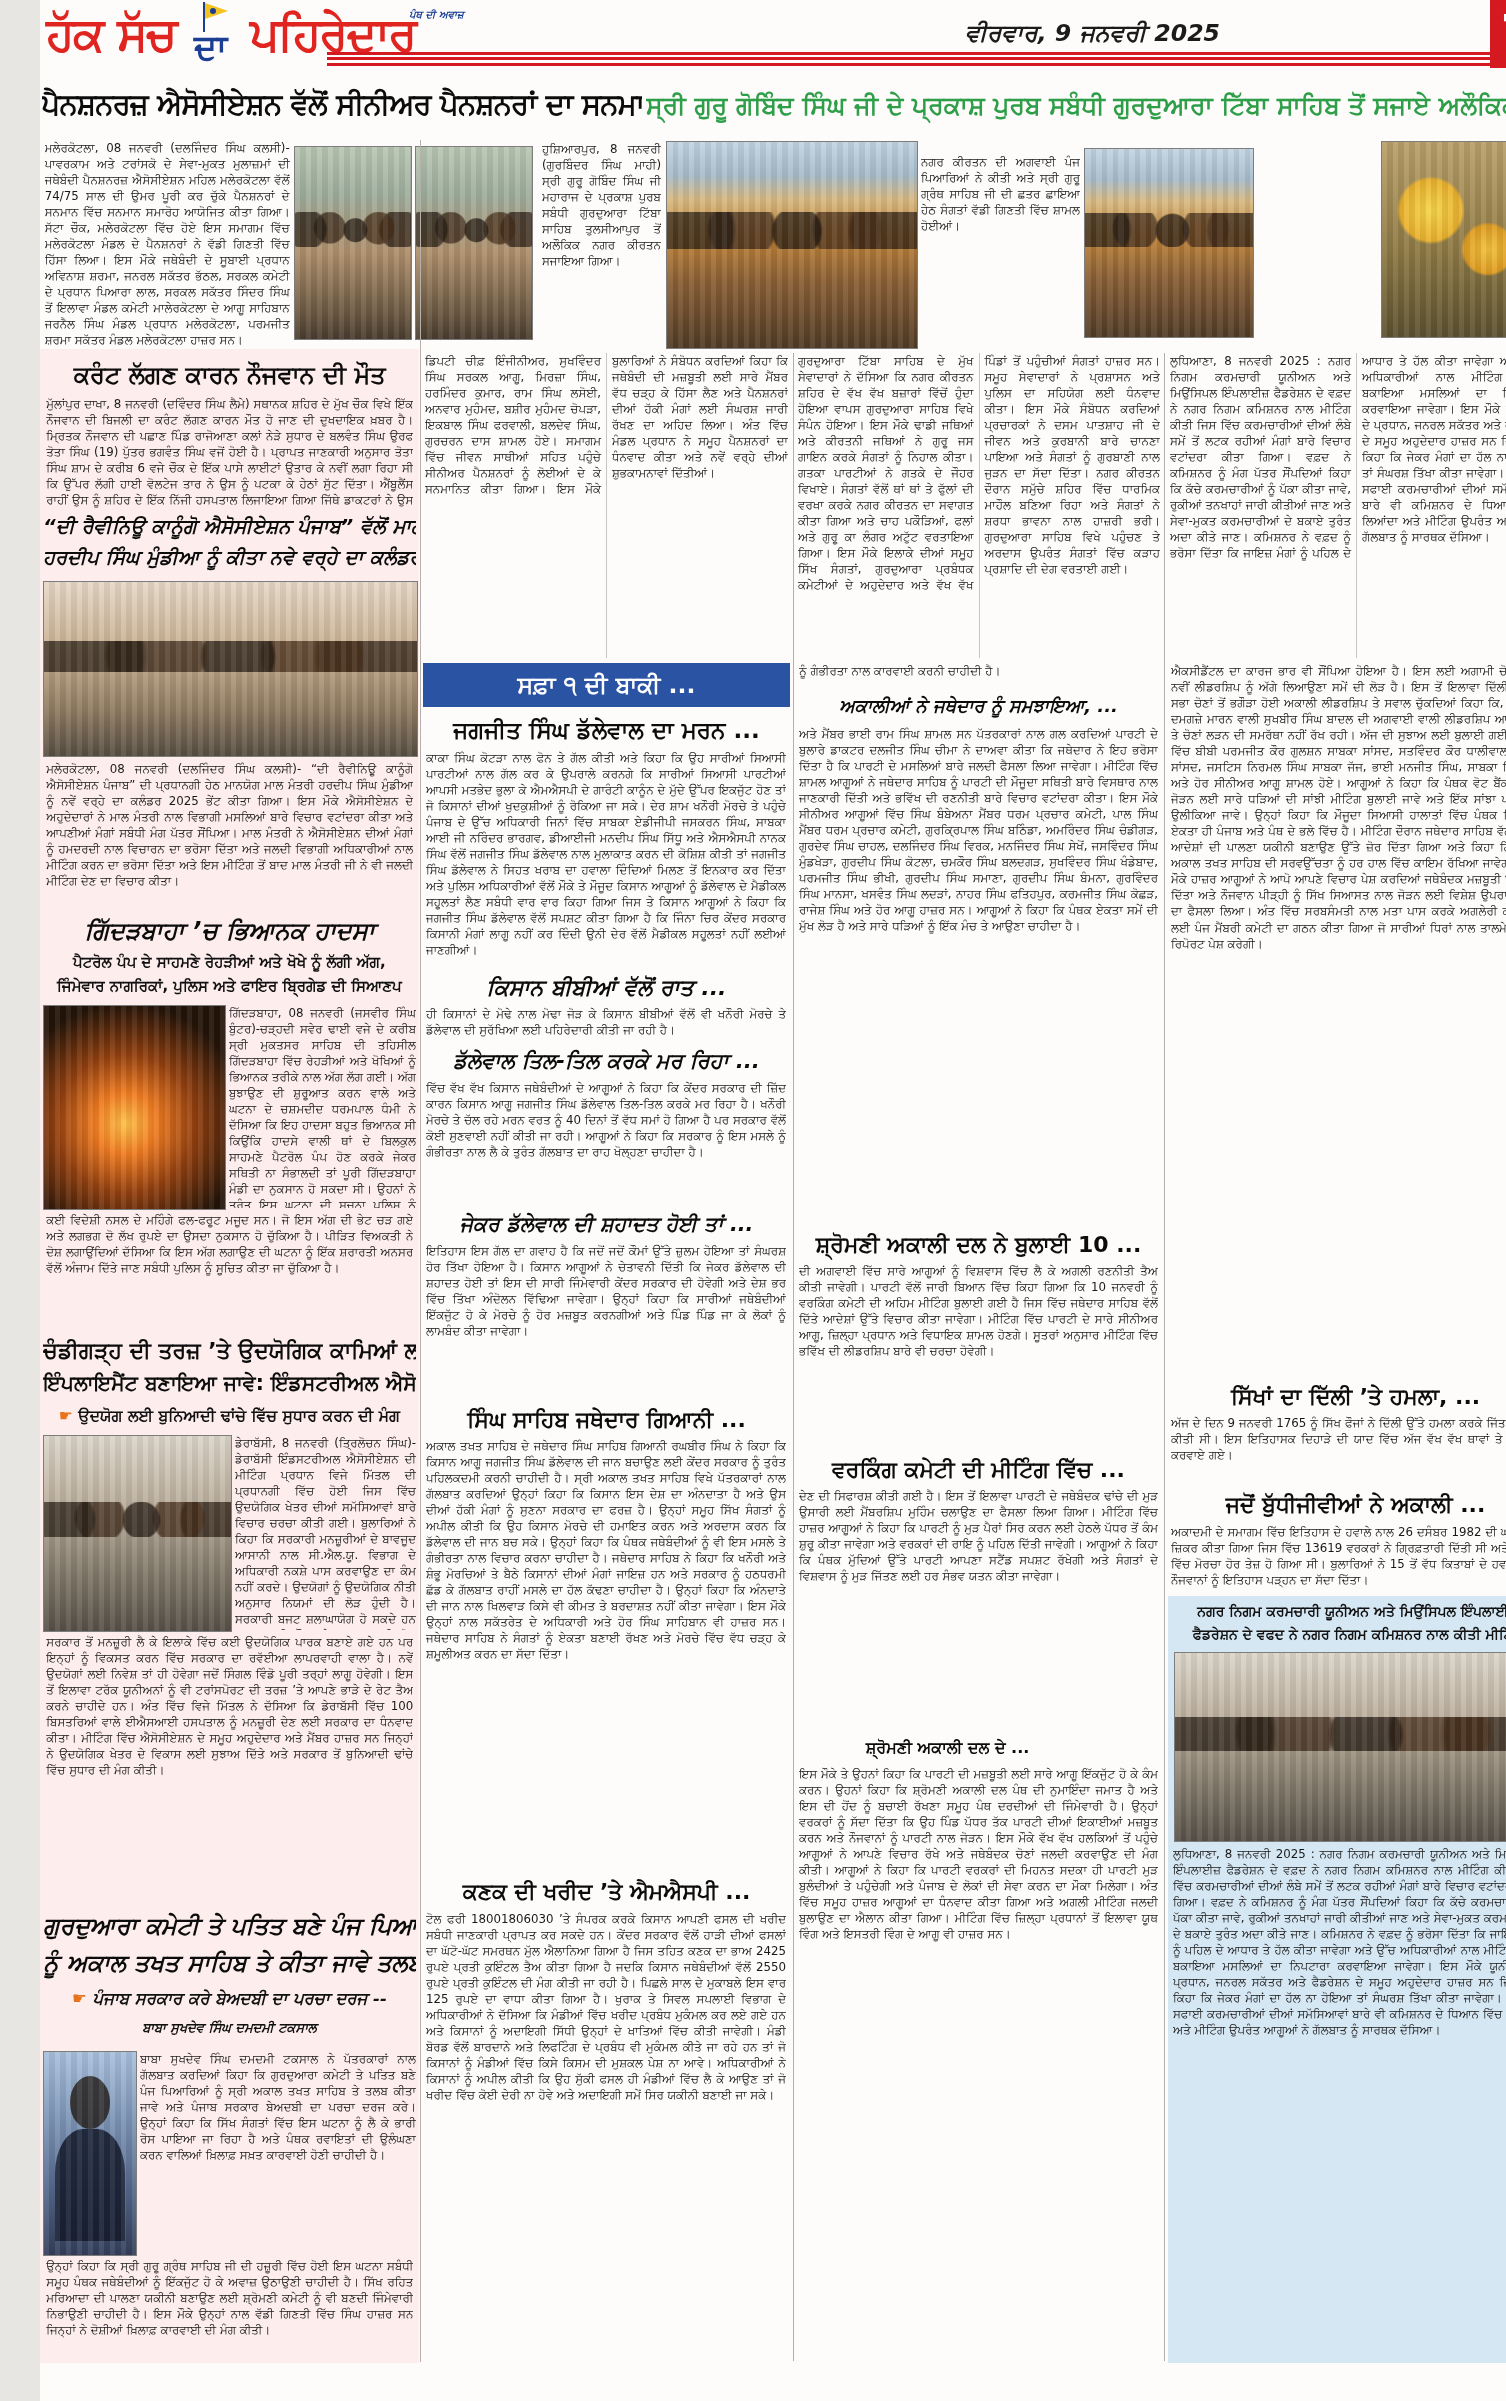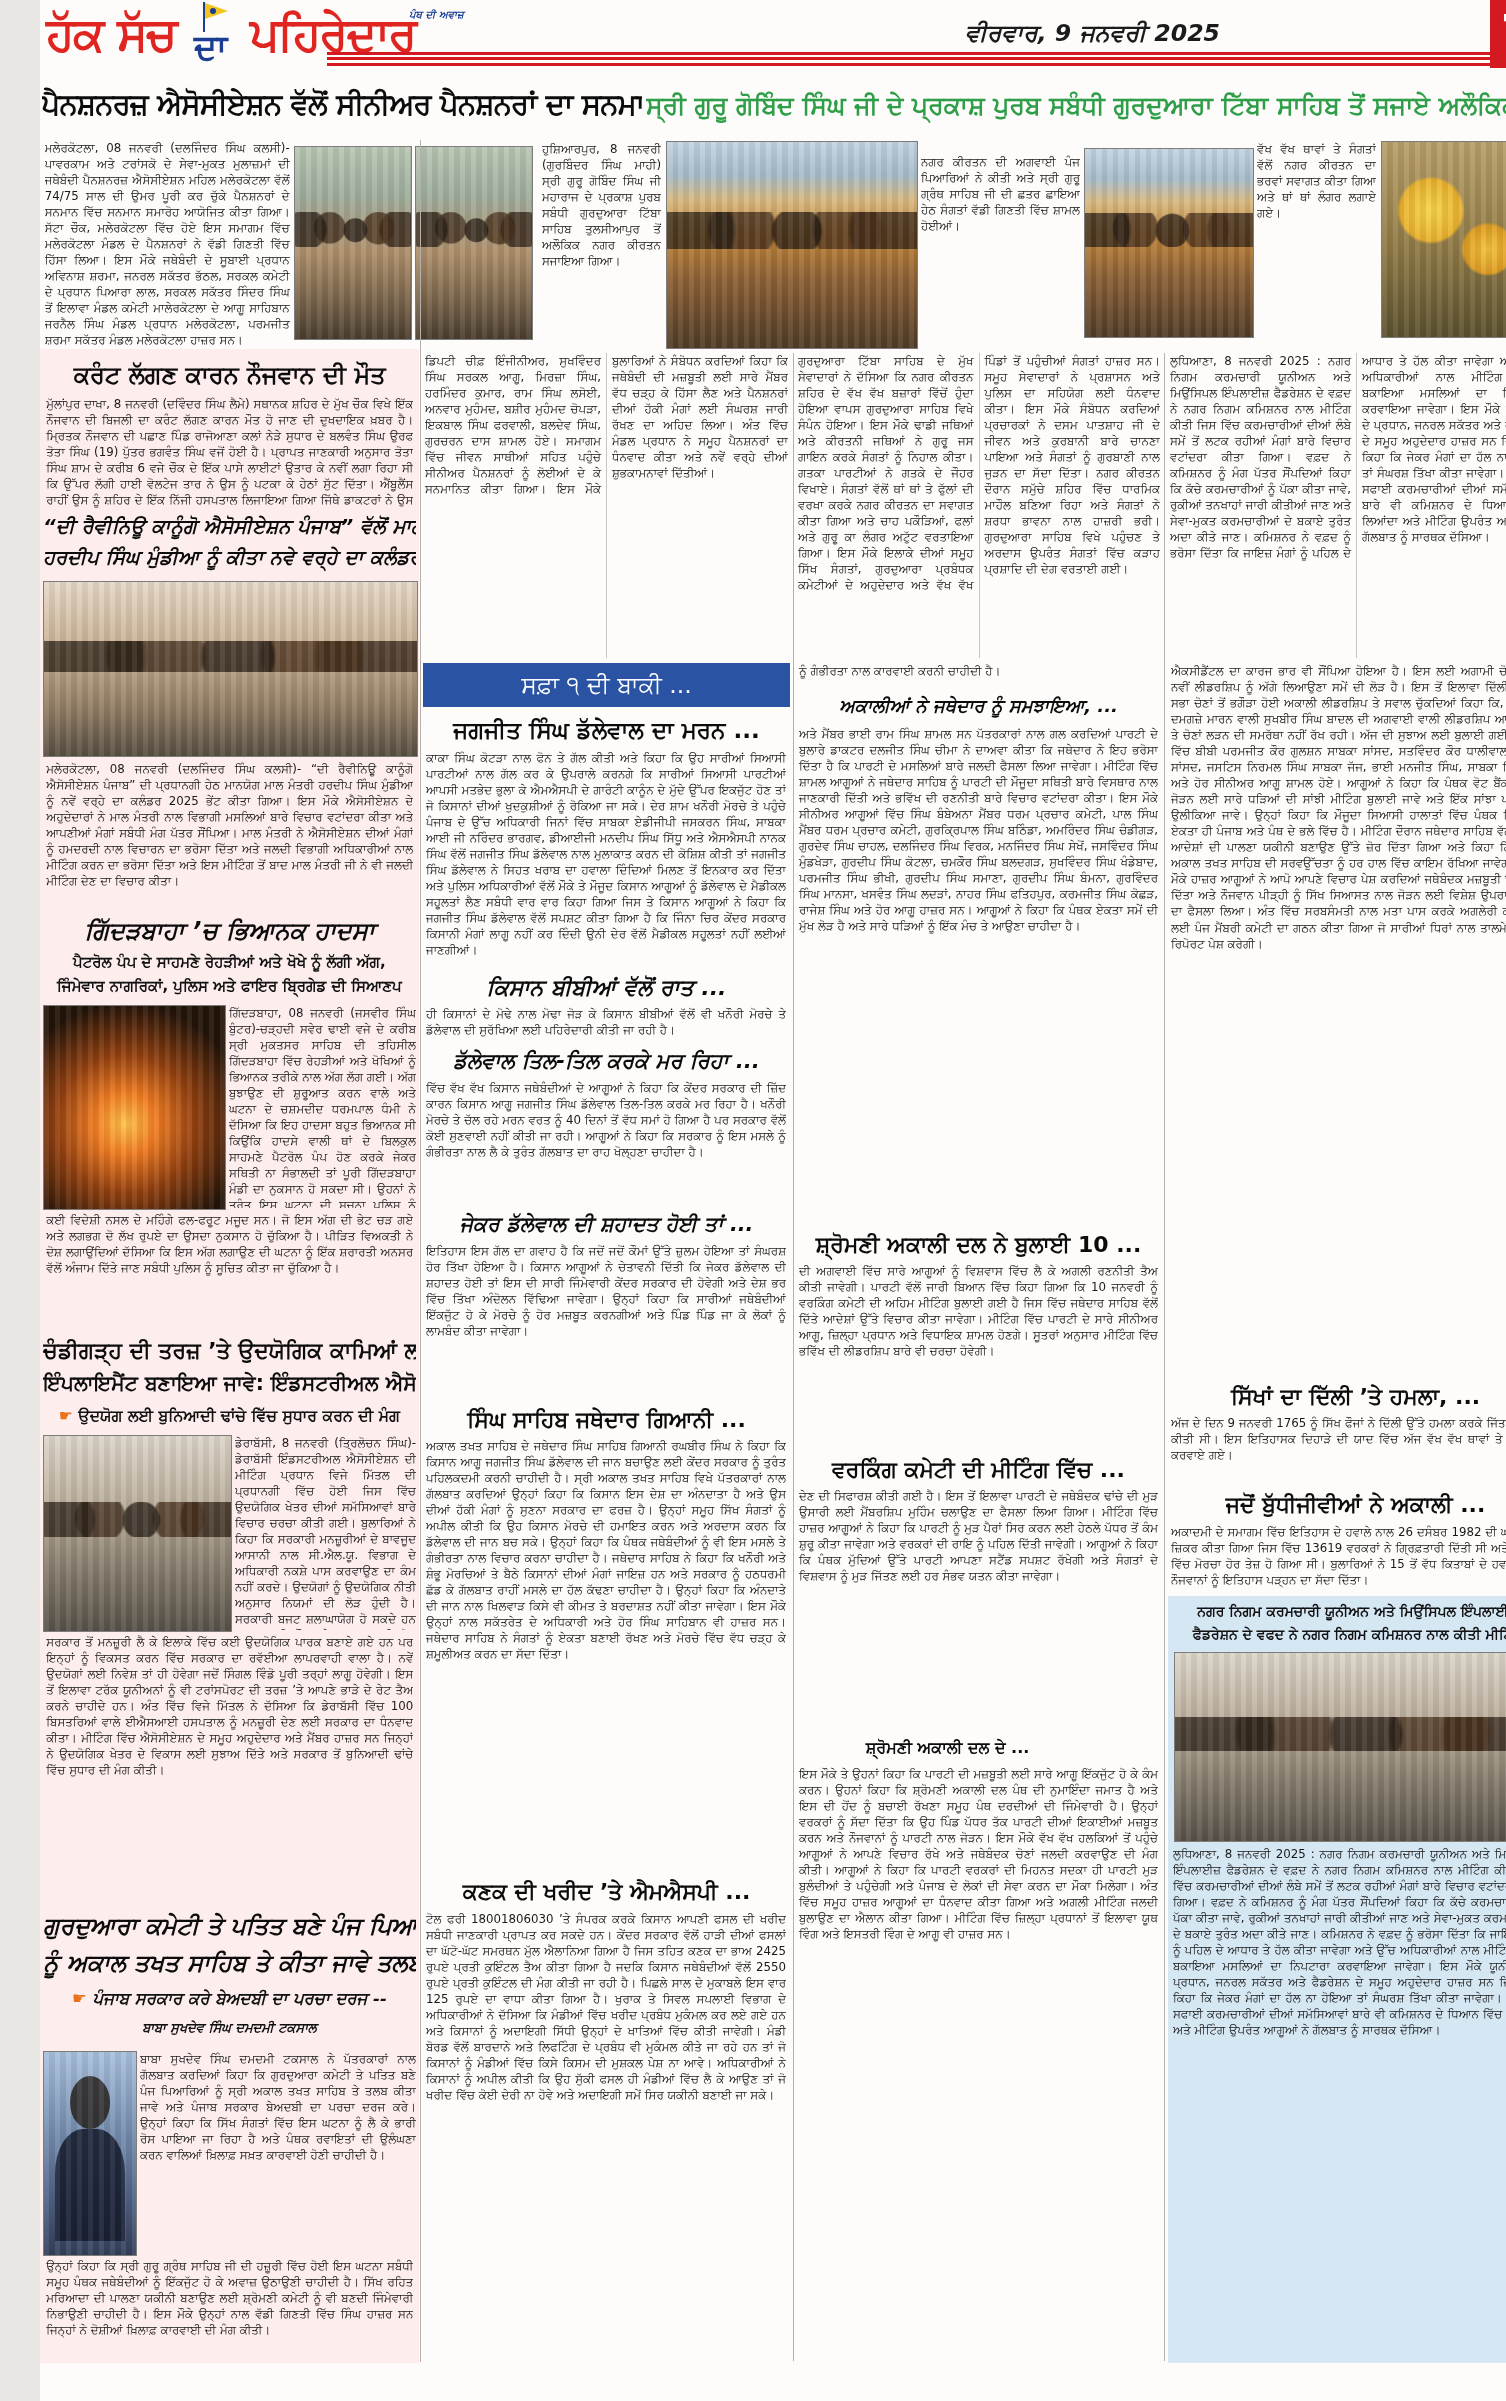--- a/index.html
+++ b/index.html
@@ -21,21 +21,21 @@
                 radial-gradient(circle at 90% 50%,rgba(45,30,20,.75) 18%,transparent 20%);}
   .ph-crowd{background:linear-gradient(180deg,#c3d4e2 0%,#a7bccb 16%,#d8b981 28%,#c08438 46%,#8a5f35 68%,#503b26 100%);}
   .ph-group{background:linear-gradient(180deg,#b9c7b4 0%,#9fae9d 25%,#ae8f6b 55%,#6e5b44 85%,#4a3d2f 100%);}
   .ph-indoor2{background:linear-gradient(180deg,#e6d8c6 0%,#c9b193 38%,#8f7b61 74%,#574e42 100%);}
   .ph-fire{background:radial-gradient(circle at 45% 58%,#ffc14a 0%,#f07c22 20%,#93400f 45%,#241409 78%);}
   .ph-portrait{background:linear-gradient(180deg,#a9c0dd 0%,#7f97b8 32%,#55688c 68%,#343f5a 100%);}
   .ph-meeting{background:linear-gradient(180deg,#dcd5ca 0%,#bcb09e 34%,#837a6b 70%,#575148 100%);}
   .ph-flowers{background:radial-gradient(circle at 30% 35%,#f5d44a 0%,#e9b12e 18%,transparent 20%),
       radial-gradient(circle at 65% 55%,#f2c23c 0%,#de9c22 16%,transparent 18%),
       linear-gradient(180deg,#b9a06a 0%,#8f7a45 55%,#5c5130 100%);}
-  .banner{background:#2a53a3;color:#fff;font-weight:400;text-align:center;}
+  .banner{background:#2a53a3;color:#fff;font-weight:700;text-align:center;}
   .pinkcol{background:#fdeded;}
   .bluebox{background:#d6e7f4;}
   .vline{position:absolute;width:0.8px;background:#b4b0ab;}
   .stripe{position:absolute;height:3.1px;background:#d41920;}
   .pagebox{background:#d41920;color:#fff;font-weight:900;text-align:center;}
   .logo-red{color:#e02521;font-weight:900;letter-spacing:-1.6px;}
   .logo-blue{color:#1b3e93;font-weight:900;}
   .tagline{color:#1b3e93;font-weight:bold;font-style:italic;}
   .green{color:#2f9e48;}
   .cols2{column-count:2;column-gap:11px;column-rule:0.8px solid #c9c5c0;}
@@ -77,21 +77,20 @@
     </div>
 
   <div class="abs bodytxt" style="left:502px;top:141px;width:119px;height:206px;">ਹੁਸ਼ਿਆਰਪੁਰ, 8 ਜਨਵਰੀ (ਗੁਰਬਿੰਦਰ ਸਿੰਘ ਮਾਹੀ) ਸ੍ਰੀ ਗੁਰੂ ਗੋਬਿੰਦ ਸਿੰਘ ਜੀ ਮਹਾਰਾਜ ਦੇ ਪ੍ਰਕਾਸ਼ ਪੁਰਬ ਸਬੰਧੀ ਗੁਰਦੁਆਰਾ ਟਿੱਬਾ ਸਾਹਿਬ ਤੁਲਸੀਆਪੁਰ ਤੋਂ ਅਲੌਕਿਕ ਨਗਰ ਕੀਰਤਨ ਸਜਾਇਆ ਗਿਆ।</div>
   <div class="photo ph-crowd" style="left:626px;top:141px;width:250px;height:206px;">
       <span class="heads"></span>
     </div>
   <div class="abs bodytxt" style="left:881px;top:154px;width:159px;height:206px;">ਨਗਰ ਕੀਰਤਨ ਦੀ ਅਗਵਾਈ ਪੰਜ ਪਿਆਰਿਆਂ ਨੇ ਕੀਤੀ ਅਤੇ ਸ੍ਰੀ ਗੁਰੂ ਗ੍ਰੰਥ ਸਾਹਿਬ ਜੀ ਦੀ ਛਤਰ ਛਾਇਆ ਹੇਠ ਸੰਗਤਾਂ ਵੱਡੀ ਗਿਣਤੀ ਵਿੱਚ ਸ਼ਾਮਲ ਹੋਈਆਂ।</div>
   <div class="photo ph-crowd" style="left:1044px;top:148px;width:168px;height:188px;">
       <span class="heads"></span>
     </div>
-  <div class="abs bodytxt" style="left:1217px;top:141px;width:119px;height:206px;">ਵੱਖ ਵੱਖ ਥਾਵਾਂ ਤੇ ਸੰਗਤਾਂ ਵੱਲੋਂ ਨਗਰ ਕੀਰਤਨ ਦਾ ਭਰਵਾਂ ਸਵਾਗਤ ਕੀਤਾ ਗਿਆ ਅਤੇ ਥਾਂ ਥਾਂ ਲੰਗਰ ਲਗਾਏ ਗਏ।</div>
   <div class="photo ph-flowers" style="left:1341px;top:141px;width:163px;height:195px;"></div>
 
   <div class="abs bodytxt cols2" style="left:385px;top:353px;width:363px;height:305px;">ਡਿਪਟੀ ਚੀਫ਼ ਇੰਜੀਨੀਅਰ, ਸੁਖਵਿੰਦਰ ਸਿੰਘ ਸਰਕਲ ਆਗੂ, ਮਿਰਜ਼ਾ ਸਿੰਘ, ਹਰਮਿੰਦਰ ਕੁਮਾਰ, ਰਾਮ ਸਿੰਘ ਲਸੋਈ, ਅਨਵਾਰ ਮੁਹੰਮਦ, ਬਸ਼ੀਰ ਮੁਹੰਮਦ ਚੋਪੜਾ, ਇਕਬਾਲ ਸਿੰਘ ਫਰਵਾਲੀ, ਬਲਦੇਵ ਸਿੰਘ, ਗੁਰਚਰਨ ਦਾਸ ਸ਼ਾਮਲ ਹੋਏ। ਸਮਾਗਮ ਵਿੱਚ ਜੀਵਨ ਸਾਥੀਆਂ ਸਹਿਤ ਪਹੁੰਚੇ ਸੀਨੀਅਰ ਪੈਨਸ਼ਨਰਾਂ ਨੂੰ ਲੋਈਆਂ ਦੇ ਕੇ ਸਨਮਾਨਿਤ ਕੀਤਾ ਗਿਆ। ਇਸ ਮੌਕੇ ਬੁਲਾਰਿਆਂ ਨੇ ਸੰਬੋਧਨ ਕਰਦਿਆਂ ਕਿਹਾ ਕਿ ਜਥੇਬੰਦੀ ਦੀ ਮਜ਼ਬੂਤੀ ਲਈ ਸਾਰੇ ਮੈਂਬਰ ਵੱਧ ਚੜ੍ਹ ਕੇ ਹਿੱਸਾ ਲੈਣ ਅਤੇ ਪੈਨਸ਼ਨਰਾਂ ਦੀਆਂ ਹੱਕੀ ਮੰਗਾਂ ਲਈ ਸੰਘਰਸ਼ ਜਾਰੀ ਰੱਖਣ ਦਾ ਅਹਿਦ ਲਿਆ। ਅੰਤ ਵਿੱਚ ਮੰਡਲ ਪ੍ਰਧਾਨ ਨੇ ਸਮੂਹ ਪੈਨਸ਼ਨਰਾਂ ਦਾ ਧੰਨਵਾਦ ਕੀਤਾ ਅਤੇ ਨਵੇਂ ਵਰ੍ਹੇ ਦੀਆਂ ਸ਼ੁਭਕਾਮਨਾਵਾਂ ਦਿੱਤੀਆਂ।</div>
   <div class="abs bodytxt cols2" style="left:758px;top:353px;width:362px;height:305px;">ਗੁਰਦੁਆਰਾ ਟਿੱਬਾ ਸਾਹਿਬ ਦੇ ਮੁੱਖ ਸੇਵਾਦਾਰਾਂ ਨੇ ਦੱਸਿਆ ਕਿ ਨਗਰ ਕੀਰਤਨ ਸ਼ਹਿਰ ਦੇ ਵੱਖ ਵੱਖ ਬਜ਼ਾਰਾਂ ਵਿੱਚੋਂ ਹੁੰਦਾ ਹੋਇਆ ਵਾਪਸ ਗੁਰਦੁਆਰਾ ਸਾਹਿਬ ਵਿਖੇ ਸੰਪੰਨ ਹੋਇਆ। ਇਸ ਮੌਕੇ ਢਾਡੀ ਜਥਿਆਂ ਅਤੇ ਕੀਰਤਨੀ ਜਥਿਆਂ ਨੇ ਗੁਰੂ ਜਸ ਗਾਇਨ ਕਰਕੇ ਸੰਗਤਾਂ ਨੂੰ ਨਿਹਾਲ ਕੀਤਾ। ਗਤਕਾ ਪਾਰਟੀਆਂ ਨੇ ਗਤਕੇ ਦੇ ਜੌਹਰ ਵਿਖਾਏ। ਸੰਗਤਾਂ ਵੱਲੋਂ ਥਾਂ ਥਾਂ ਤੇ ਫੁੱਲਾਂ ਦੀ ਵਰਖਾ ਕਰਕੇ ਨਗਰ ਕੀਰਤਨ ਦਾ ਸਵਾਗਤ ਕੀਤਾ ਗਿਆ ਅਤੇ ਚਾਹ ਪਕੌੜਿਆਂ, ਫਲਾਂ ਅਤੇ ਗੁਰੂ ਕਾ ਲੰਗਰ ਅਟੁੱਟ ਵਰਤਾਇਆ ਗਿਆ। ਇਸ ਮੌਕੇ ਇਲਾਕੇ ਦੀਆਂ ਸਮੂਹ ਸਿੱਖ ਸੰਗਤਾਂ, ਗੁਰਦੁਆਰਾ ਪ੍ਰਬੰਧਕ ਕਮੇਟੀਆਂ ਦੇ ਅਹੁਦੇਦਾਰ ਅਤੇ ਵੱਖ ਵੱਖ ਪਿੰਡਾਂ ਤੋਂ ਪਹੁੰਚੀਆਂ ਸੰਗਤਾਂ ਹਾਜ਼ਰ ਸਨ। ਸਮੂਹ ਸੇਵਾਦਾਰਾਂ ਨੇ ਪ੍ਰਸ਼ਾਸਨ ਅਤੇ ਪੁਲਿਸ ਦਾ ਸਹਿਯੋਗ ਲਈ ਧੰਨਵਾਦ ਕੀਤਾ। ਇਸ ਮੌਕੇ ਸੰਬੋਧਨ ਕਰਦਿਆਂ ਪ੍ਰਚਾਰਕਾਂ ਨੇ ਦਸਮ ਪਾਤਸ਼ਾਹ ਜੀ ਦੇ ਜੀਵਨ ਅਤੇ ਕੁਰਬਾਨੀ ਬਾਰੇ ਚਾਨਣਾ ਪਾਇਆ ਅਤੇ ਸੰਗਤਾਂ ਨੂੰ ਗੁਰਬਾਣੀ ਨਾਲ ਜੁੜਨ ਦਾ ਸੱਦਾ ਦਿੱਤਾ। ਨਗਰ ਕੀਰਤਨ ਦੌਰਾਨ ਸਮੁੱਚੇ ਸ਼ਹਿਰ ਵਿੱਚ ਧਾਰਮਿਕ ਮਾਹੌਲ ਬਣਿਆ ਰਿਹਾ ਅਤੇ ਸੰਗਤਾਂ ਨੇ ਸ਼ਰਧਾ ਭਾਵਨਾ ਨਾਲ ਹਾਜ਼ਰੀ ਭਰੀ। ਗੁਰਦੁਆਰਾ ਸਾਹਿਬ ਵਿਖੇ ਪਹੁੰਚਣ ਤੇ ਅਰਦਾਸ ਉਪਰੰਤ ਸੰਗਤਾਂ ਵਿੱਚ ਕੜਾਹ ਪ੍ਰਸ਼ਾਦਿ ਦੀ ਦੇਗ ਵਰਤਾਈ ਗਈ।</div>
   <div class="abs bodytxt cols2" style="left:1130px;top:353px;width:373px;height:305px;">ਲੁਧਿਆਣਾ, 8 ਜਨਵਰੀ 2025 : ਨਗਰ ਨਿਗਮ ਕਰਮਚਾਰੀ ਯੂਨੀਅਨ ਅਤੇ ਮਿਉਂਸਿਪਲ ਇੰਪਲਾਈਜ਼ ਫੈਡਰੇਸ਼ਨ ਦੇ ਵਫ਼ਦ ਨੇ ਨਗਰ ਨਿਗਮ ਕਮਿਸ਼ਨਰ ਨਾਲ ਮੀਟਿੰਗ ਕੀਤੀ ਜਿਸ ਵਿੱਚ ਕਰਮਚਾਰੀਆਂ ਦੀਆਂ ਲੰਬੇ ਸਮੇਂ ਤੋਂ ਲਟਕ ਰਹੀਆਂ ਮੰਗਾਂ ਬਾਰੇ ਵਿਚਾਰ ਵਟਾਂਦਰਾ ਕੀਤਾ ਗਿਆ। ਵਫ਼ਦ ਨੇ ਕਮਿਸ਼ਨਰ ਨੂੰ ਮੰਗ ਪੱਤਰ ਸੌਂਪਦਿਆਂ ਕਿਹਾ ਕਿ ਕੱਚੇ ਕਰਮਚਾਰੀਆਂ ਨੂੰ ਪੱਕਾ ਕੀਤਾ ਜਾਵੇ, ਰੁਕੀਆਂ ਤਨਖਾਹਾਂ ਜਾਰੀ ਕੀਤੀਆਂ ਜਾਣ ਅਤੇ ਸੇਵਾ-ਮੁਕਤ ਕਰਮਚਾਰੀਆਂ ਦੇ ਬਕਾਏ ਤੁਰੰਤ ਅਦਾ ਕੀਤੇ ਜਾਣ। ਕਮਿਸ਼ਨਰ ਨੇ ਵਫ਼ਦ ਨੂੰ ਭਰੋਸਾ ਦਿੱਤਾ ਕਿ ਜਾਇਜ਼ ਮੰਗਾਂ ਨੂੰ ਪਹਿਲ ਦੇ ਆਧਾਰ ਤੇ ਹੱਲ ਕੀਤਾ ਜਾਵੇਗਾ ਅਤੇ ਉੱਚ ਅਧਿਕਾਰੀਆਂ ਨਾਲ ਮੀਟਿੰਗ ਕਰਕੇ ਬਕਾਇਆ ਮਸਲਿਆਂ ਦਾ ਨਿਪਟਾਰਾ ਕਰਵਾਇਆ ਜਾਵੇਗਾ। ਇਸ ਮੌਕੇ ਯੂਨੀਅਨ ਦੇ ਪ੍ਰਧਾਨ, ਜਨਰਲ ਸਕੱਤਰ ਅਤੇ ਫੈਡਰੇਸ਼ਨ ਦੇ ਸਮੂਹ ਅਹੁਦੇਦਾਰ ਹਾਜ਼ਰ ਸਨ ਜਿਨ੍ਹਾਂ ਨੇ ਕਿਹਾ ਕਿ ਜੇਕਰ ਮੰਗਾਂ ਦਾ ਹੱਲ ਨਾ ਹੋਇਆ ਤਾਂ ਸੰਘਰਸ਼ ਤਿੱਖਾ ਕੀਤਾ ਜਾਵੇਗਾ। ਵਫ਼ਦ ਨੇ ਸਫਾਈ ਕਰਮਚਾਰੀਆਂ ਦੀਆਂ ਸਮੱਸਿਆਵਾਂ ਬਾਰੇ ਵੀ ਕਮਿਸ਼ਨਰ ਦੇ ਧਿਆਨ ਵਿੱਚ ਲਿਆਂਦਾ ਅਤੇ ਮੀਟਿੰਗ ਉਪਰੰਤ ਆਗੂਆਂ ਨੇ ਗੱਲਬਾਤ ਨੂੰ ਸਾਰਥਕ ਦੱਸਿਆ।</div>
 
   <div class="abs pinkcol" style="left:0;top:349px;width:379px;height:2014px;"></div>
 
   <div class="abs hl" style="left:3.1px;top:357px;width:373px;height:36px;font-size:24px;line-height:36px;">ਕਰੰਟ ਲੱਗਣ ਕਾਰਨ ਨੌਜਵਾਨ ਦੀ ਮੌਤ</div>
   <div class="abs bodytxt" style="left:6.3px;top:396px;width:367px;height:113px;">ਮੁੱਲਾਂਪੁਰ ਦਾਖਾ, 8 ਜਨਵਰੀ (ਦਵਿੰਦਰ ਸਿੰਘ ਲੈਮੇ) ਸਥਾਨਕ ਸ਼ਹਿਰ ਦੇ ਮੁੱਖ ਚੌਕ ਵਿਖੇ ਇੱਕ ਨੌਜਵਾਨ ਦੀ ਬਿਜਲੀ ਦਾ ਕਰੰਟ ਲੱਗਣ ਕਾਰਨ ਮੌਤ ਹੋ ਜਾਣ ਦੀ ਦੁਖਦਾਇਕ ਖ਼ਬਰ ਹੈ। ਮ੍ਰਿਤਕ ਨੌਜਵਾਨ ਦੀ ਪਛਾਣ ਪਿੰਡ ਰਾਜੋਆਣਾ ਕਲਾਂ ਨੇੜੇ ਸੁਧਾਰ ਦੇ ਬਲਵੰਤ ਸਿੰਘ ਉਰਫ ਤੋਤਾ ਸਿੰਘ (19) ਪੁੱਤਰ ਭਗਵੰਤ ਸਿੰਘ ਵਜੋਂ ਹੋਈ ਹੈ। ਪ੍ਰਾਪਤ ਜਾਣਕਾਰੀ ਅਨੁਸਾਰ ਤੋਤਾ ਸਿੰਘ ਸ਼ਾਮ ਦੇ ਕਰੀਬ 6 ਵਜੇ ਚੌਕ ਦੇ ਇੱਕ ਪਾਸੇ ਲਾਈਟਾਂ ਉਤਾਰ ਕੇ ਨਵੀਂ ਲਗਾ ਰਿਹਾ ਸੀ ਕਿ ਉੱਪਰ ਲੱਗੀ ਹਾਈ ਵੋਲਟੇਜ ਤਾਰ ਨੇ ਉਸ ਨੂੰ ਪਟਕਾ ਕੇ ਹੇਠਾਂ ਸੁੱਟ ਦਿੱਤਾ। ਐਂਬੂਲੈਂਸ ਰਾਹੀਂ ਉਸ ਨੂੰ ਸ਼ਹਿਰ ਦੇ ਇੱਕ ਨਿੱਜੀ ਹਸਪਤਾਲ ਲਿਜਾਇਆ ਗਿਆ ਜਿੱਥੇ ਡਾਕਟਰਾਂ ਨੇ ਉਸ ਨੂੰ ਮ੍ਰਿਤਕ ਕਰਾਰ ਦੇ ਦਿੱਤਾ।</div>

